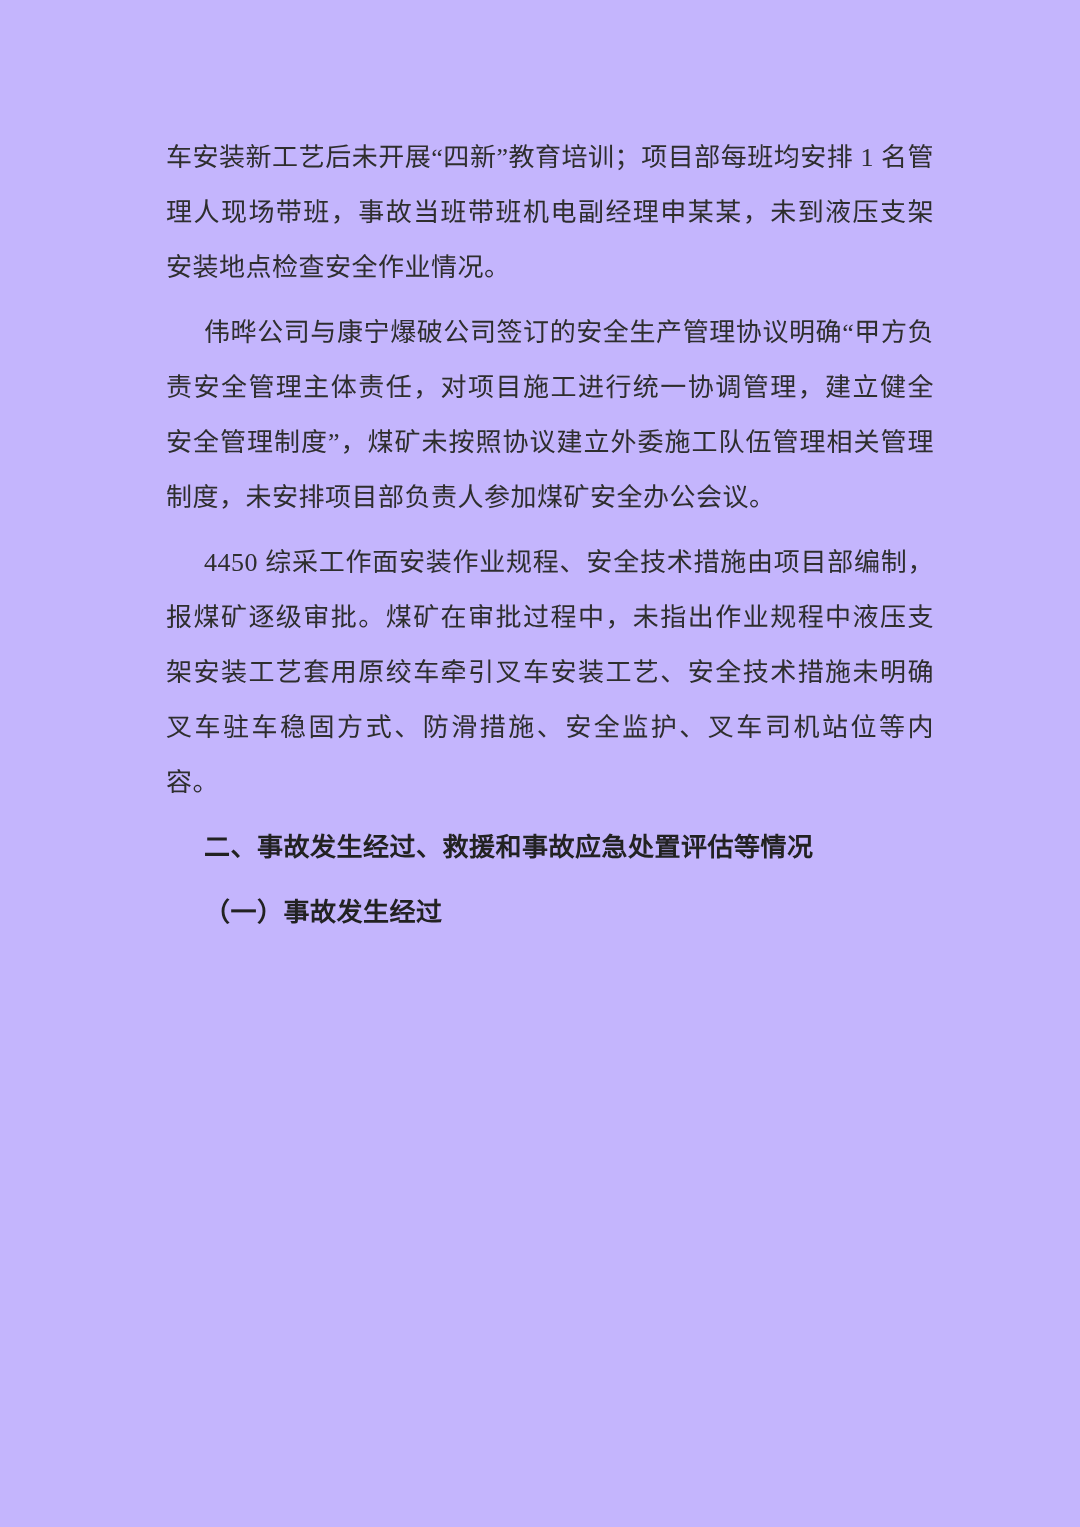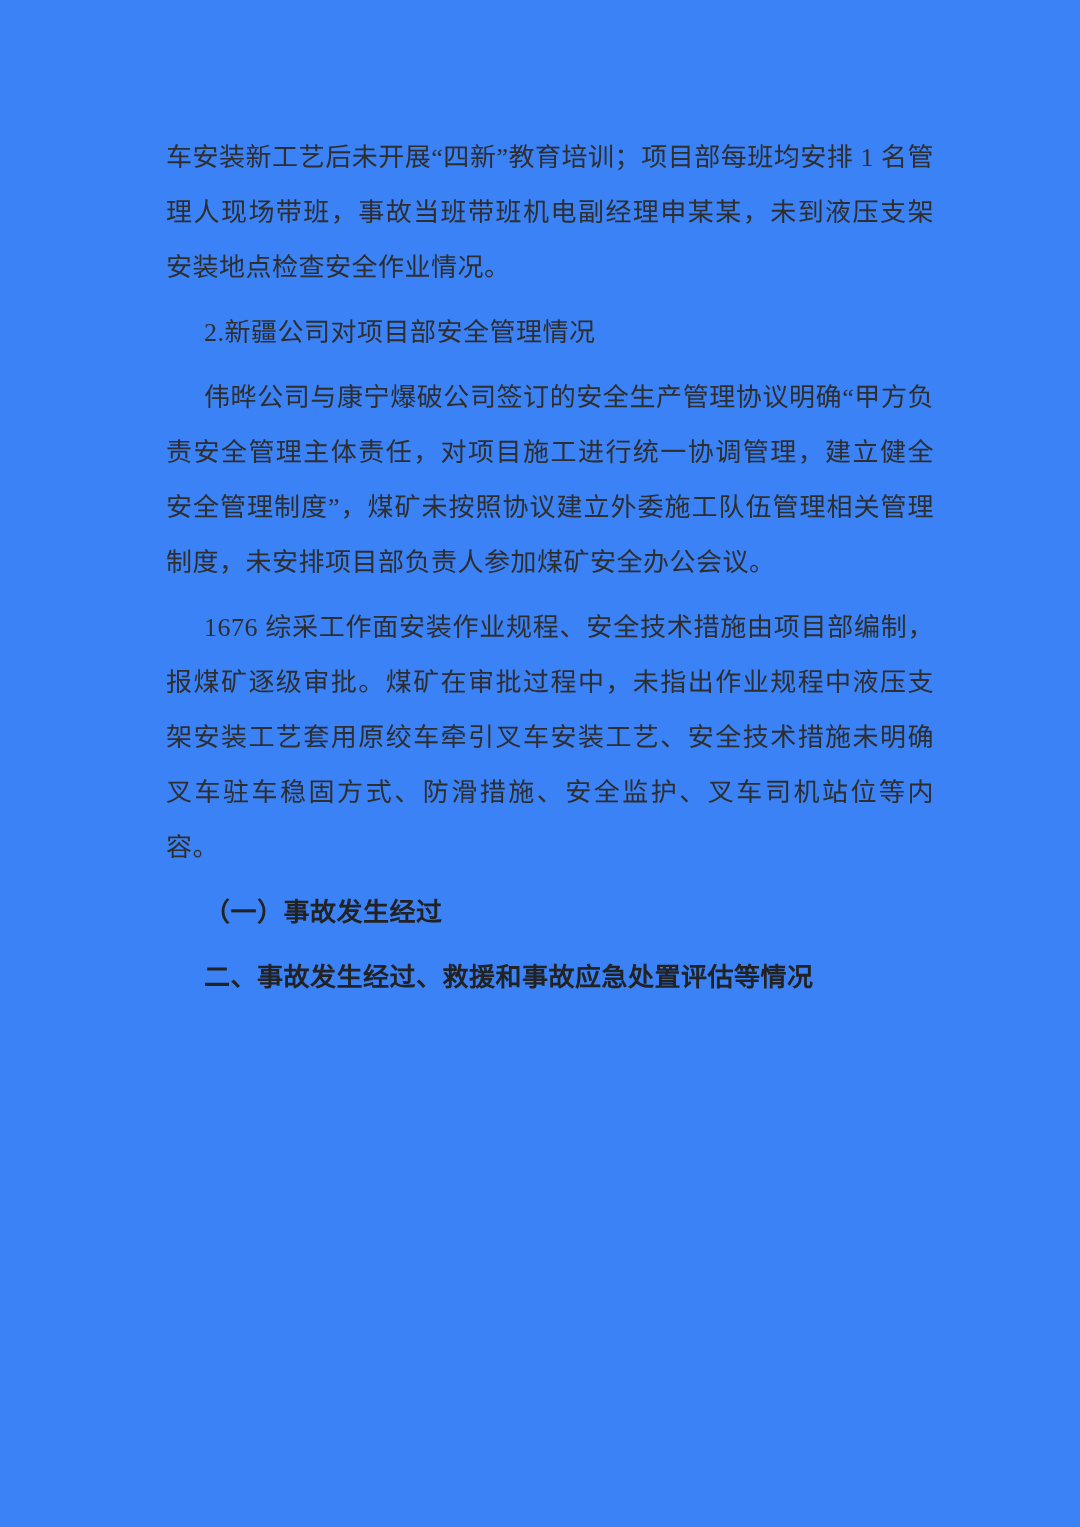--- a/index.html
+++ b/index.html
@@ -4,21 +4,21 @@
 <style>
   html, body {
     margin: 0;
     padding: 0;
     background: #ffffff;
   }
   .page {
     position: relative;
     width: 1080px;
     height: 1527px;
-    background: #3b82f6;
+    background: #c4b5fd;
     overflow: hidden;
     font-family: "Liberation Serif", "DejaVu Serif", serif;
   }
   .content {
     box-sizing: border-box;
     padding: 130px 146px 0 166px;
     width: 100%;
   }
   .content p {
     margin: 0 0 10px 0;
@@ -40,27 +40,26 @@
   }
 </style>
 </head>
 <body>
 
 <div class="page">
   <div class="content">
 
     <p>车安装新工艺后未开展“四新”教育培训；项目部每班均安排 1 名管理人现场带班，事故当班带班机电副经理申某某，未到液压支架安装地点检查安全作业情况。</p>
 
-    <p class="indent">2.新疆公司对项目部安全管理情况</p>
 
 
 
     <p class="indent">伟晔公司与康宁爆破公司签订的安全生产管理协议明确“甲方负责安全管理主体责任，对项目施工进行统一协调管理，建立健全安全管理制度”，煤矿未按照协议建立外委施工队伍管理相关管理制度，未安排项目部负责人参加煤矿安全办公会议。</p>
 
-    <p class="indent">1676 综采工作面安装作业规程、安全技术措施由项目部编制，报煤矿逐级审批。煤矿在审批过程中，未指出作业规程中液压支架安装工艺套用原绞车牵引叉车安装工艺、安全技术措施未明确叉车驻车稳固方式、防滑措施、安全监护、叉车司机站位等内容。</p>
+    <p class="indent">4450 综采工作面安装作业规程、安全技术措施由项目部编制，报煤矿逐级审批。煤矿在审批过程中，未指出作业规程中液压支架安装工艺套用原绞车牵引叉车安装工艺、安全技术措施未明确叉车驻车稳固方式、防滑措施、安全监护、叉车司机站位等内容。</p>
 
 
+    <p class="indent bold-heading">二、事故发生经过、救援和事故应急处置评估等情况</p>
+
     <p class="indent bold-heading">（一）事故发生经过</p>
-
-    <p class="indent bold-heading">二、事故发生经过、救援和事故应急处置评估等情况</p>
 
   </div>
 </div>
 
 </body></html>

